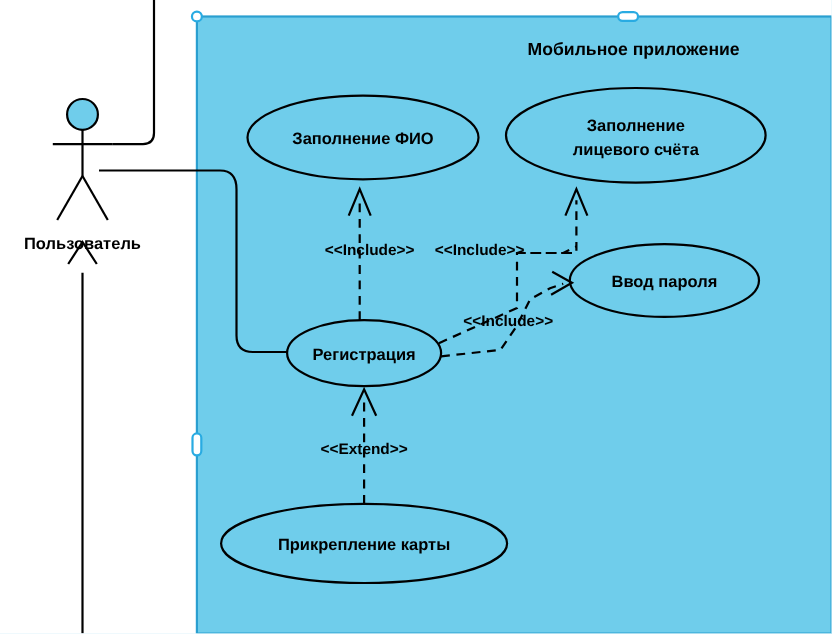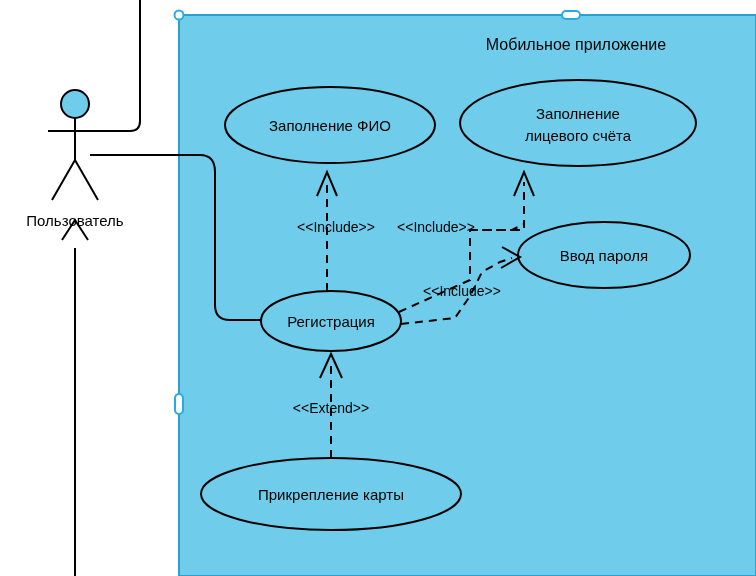--- a/index.html
+++ b/index.html
@@ -9,20 +9,21 @@
   }
   body {
     font-family: "Liberation Sans", sans-serif;
   }
   #canvas {
     position: relative;
     width: 756px;
     height: 576px;
     overflow: hidden;
     background: #ffffff;
+    font-weight: bold;
   }
   #diagram-svg {
     position: absolute;
     left: 0;
     top: 0;
   }
   .uc-text {
     font-family: "Liberation Sans", sans-serif;
     font-size: 15px;
     fill: #000000;

